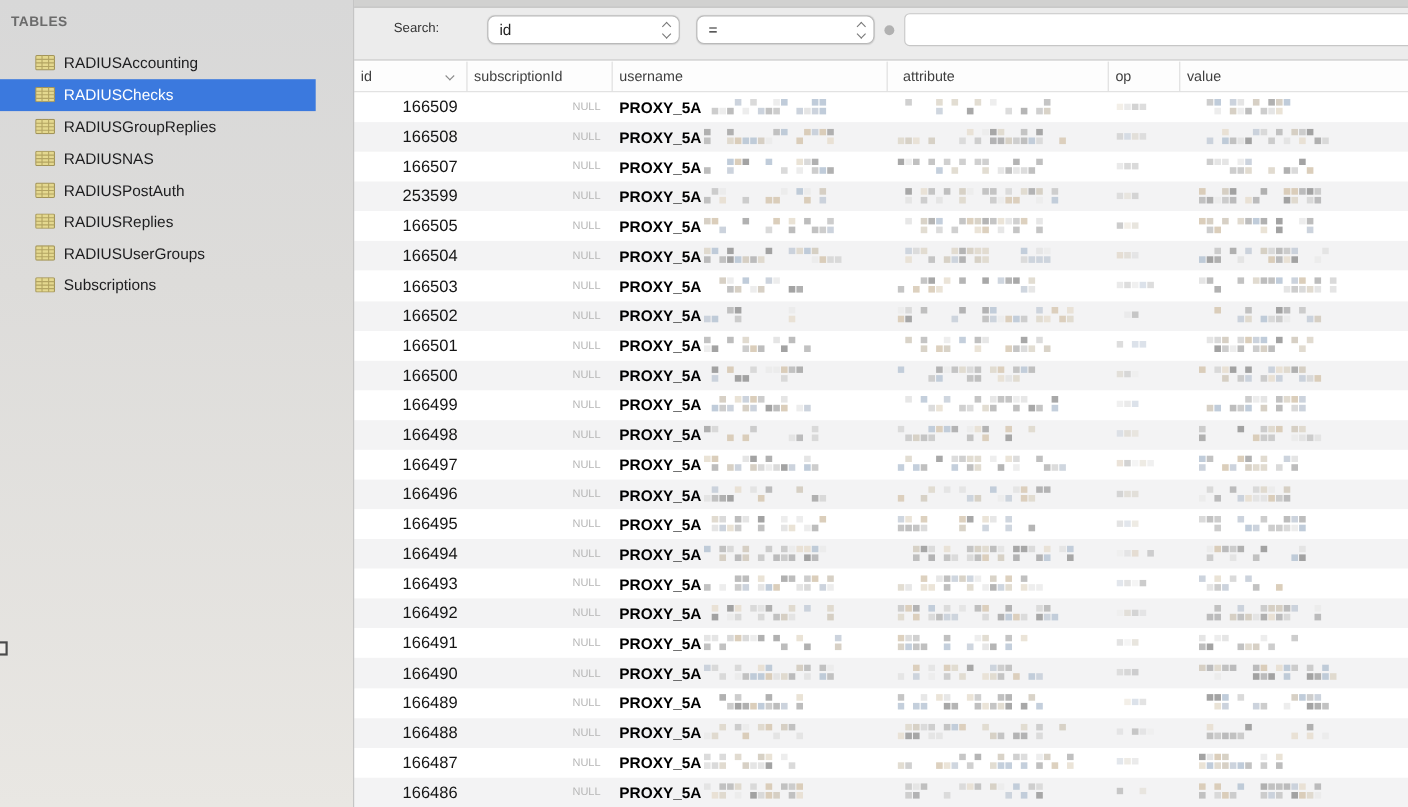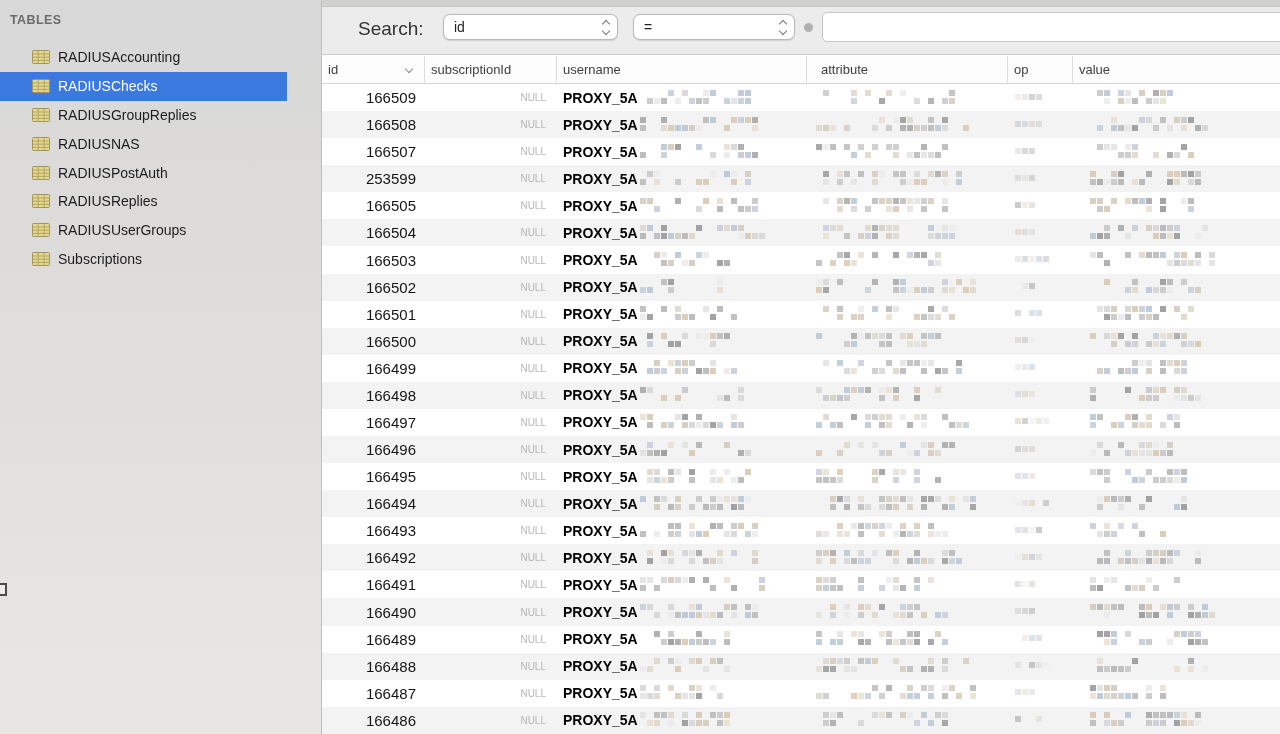--- a/index.html
+++ b/index.html
@@ -24,21 +24,21 @@
     border:2px solid #4a4a4a; background:#efedea; z-index:3; }
 
   
   .main { position:absolute; left:322px; top:0; right:0; height:734px; background:#fff; }
 
   
   .toolbar { position:absolute; left:0; top:0; right:0; height:55px;
     background:#ececec; border-bottom:1px solid #c9c9c9; }
   .toolbar .topstrip { position:absolute; left:0; top:0; right:0; height:7px;
     background:#d1d1d0; border-bottom:1px solid #c3c3c2; }
-  .search-label { position:absolute; left:36px; top:18px; font-size:19px; color:#333; }
+  .search-label { position:absolute; left:36px; top:18px; font-size:12px; color:#333; }
   .select { position:absolute; top:14px; height:26px; background:#fff;
     border:1px solid #b9b9b9; border-radius:7px; display:flex; align-items:center;
     padding:0 8px 0 10px; box-shadow:0 0.5px 1px rgba(0,0,0,.12); }
   .select .val { font-size:14px; color:#222; flex:1; }
   .select.sel-field { left:121px; width:175px; }
   .select.sel-op    { left:311px; width:162px; }
   .stepper { display:flex; flex-direction:column; gap:3px; margin-left:6px; }
   .chev { width:6px; height:6px; border:1.6px solid #787878; border-bottom:none; border-left:none; }
   .chev.up   { transform:rotate(-45deg); }
   .chev.down { transform:rotate(135deg); margin-top:-2px; }

